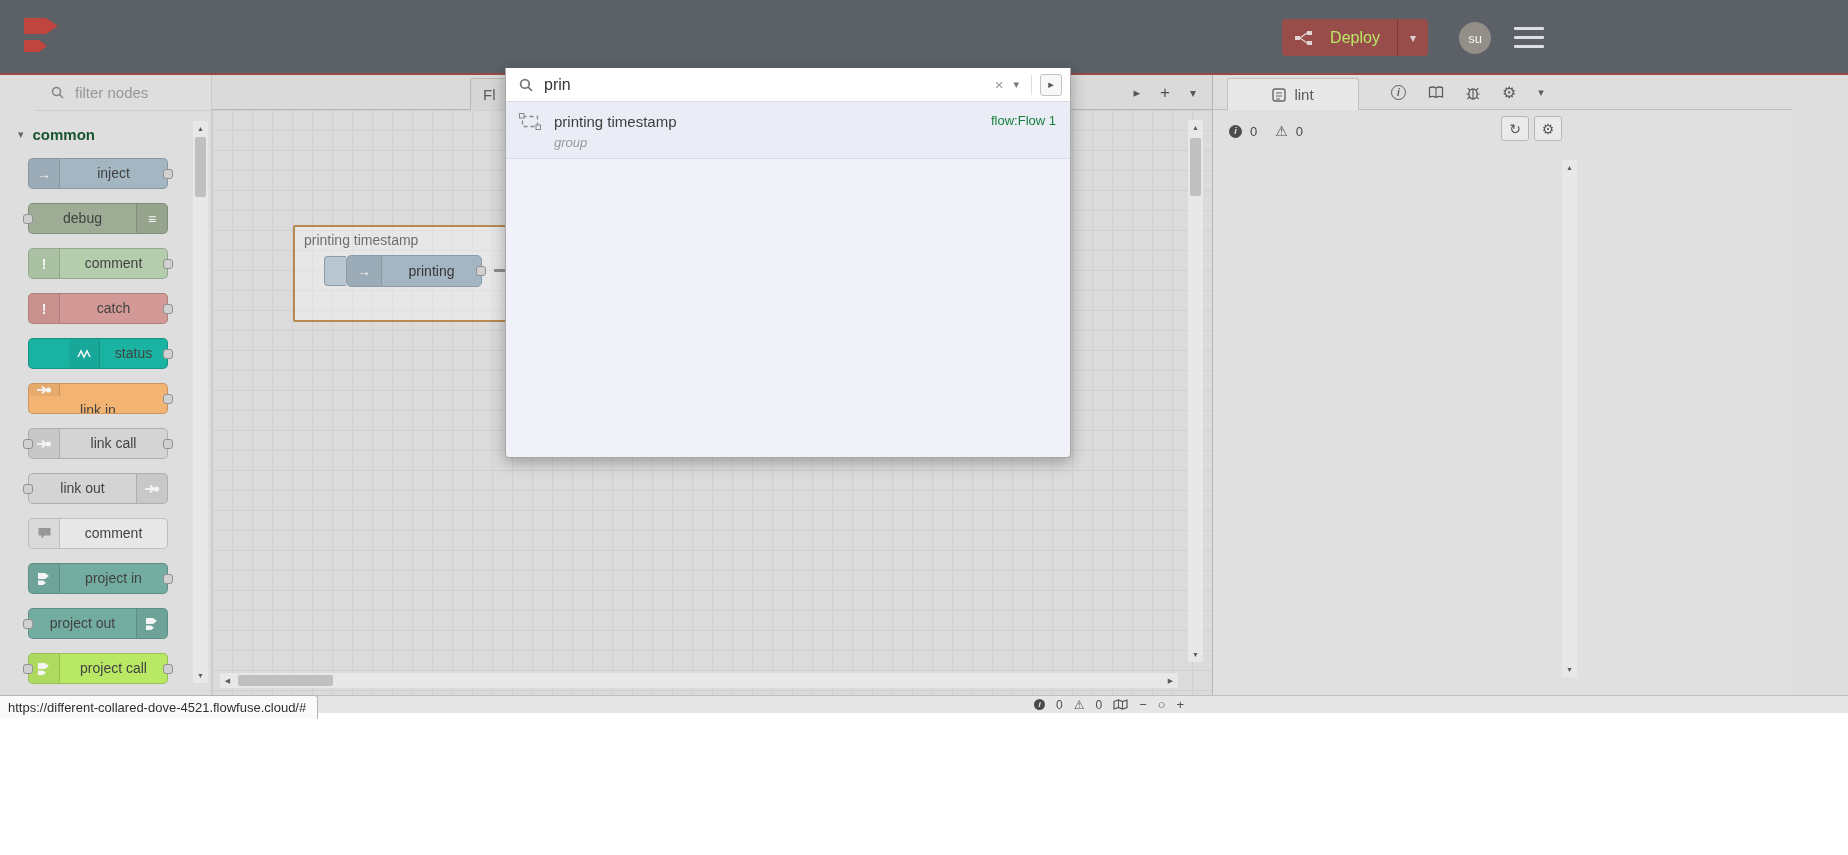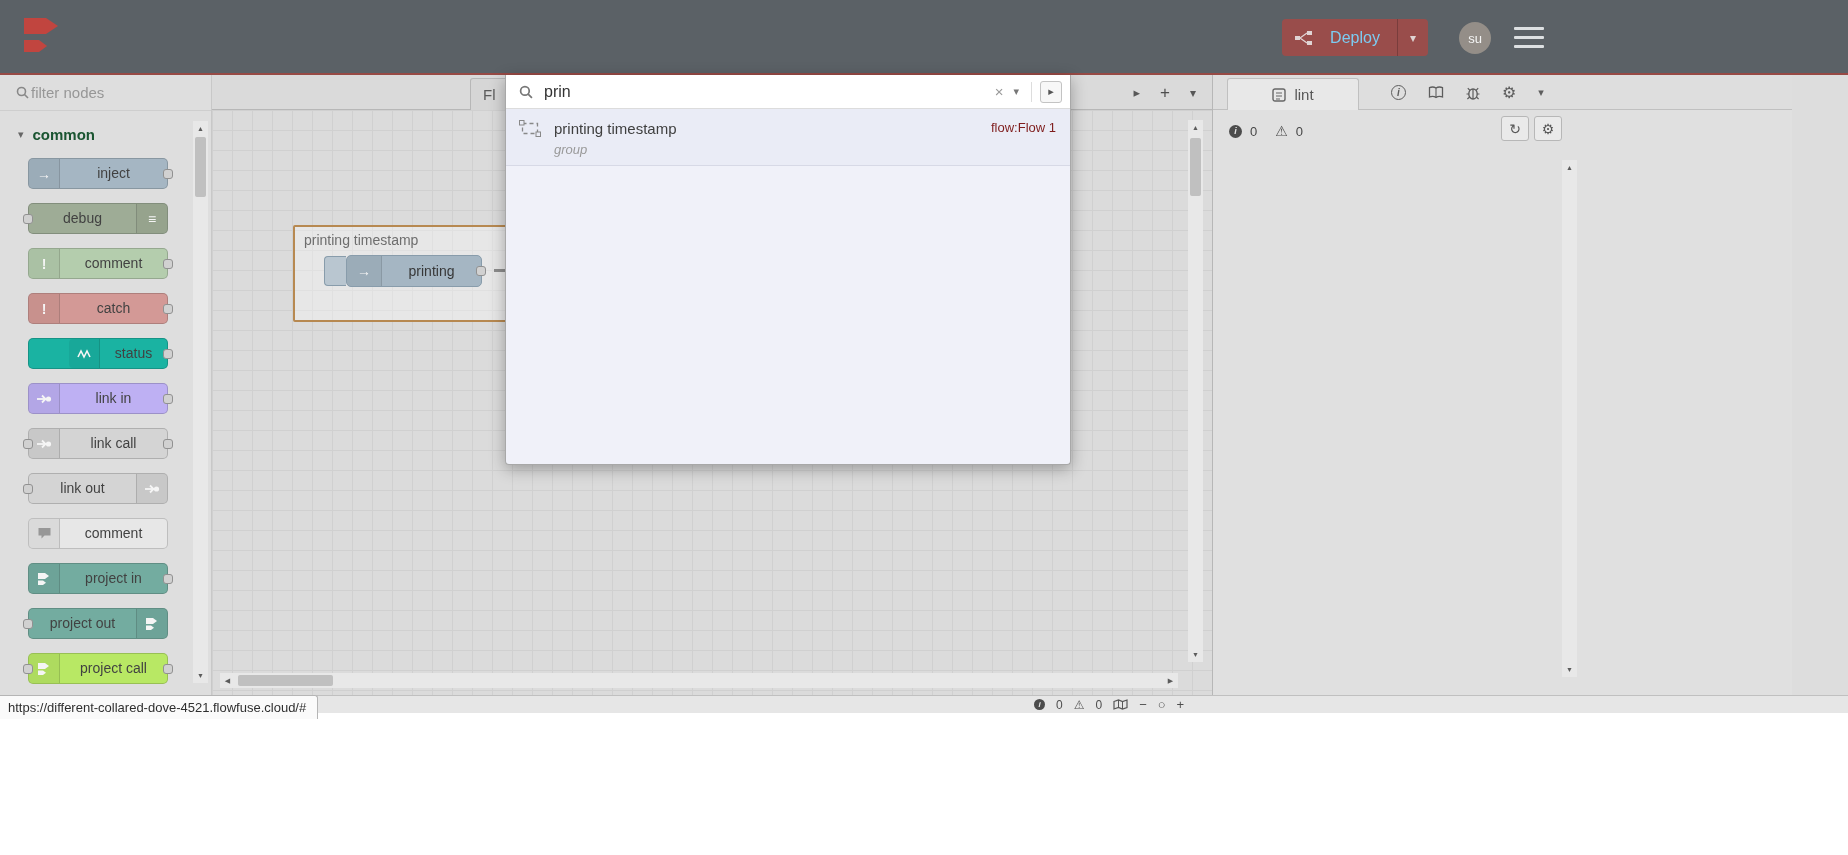--- a/index.html
+++ b/index.html
@@ -6,33 +6,33 @@
   body{width:1848px;height:855px;background:#ffffff;font-family:"Liberation Sans",sans-serif;position:relative;}
   svg{display:block;}
   .app{position:absolute;left:0;top:0;width:1848px;height:713px;background:#e6e6e6;}
 
   
   .header{position:absolute;left:0;top:0;width:100%;height:73px;background:#5a6066;}
   .logo{position:absolute;left:22px;top:16px;width:38px;height:40px;cursor:pointer;}
   .title{position:absolute;left:68px;top:23px;font-size:22px;color:#e8eaec;letter-spacing:.2px;}
   .deploy-btn{position:absolute;left:1282px;top:19px;width:146px;height:37px;background:#9d4b49;border-radius:4px;display:flex;align-items:center;box-sizing:border-box;cursor:pointer;}
   .deploy-icon{margin-left:13px;}
-  .deploy-label{flex:1;text-align:center;font-size:16px;color:#7dd3fc;}
+  .deploy-label{flex:1;text-align:center;font-size:16px;color:#bef264;}
   .deploy-caret{width:30px;height:100%;border-left:1px solid rgba(0,0,0,0.22);display:flex;align-items:center;justify-content:center;color:#e8dcdb;font-size:12px;}
   .avatar{position:absolute;left:1459px;top:22px;width:32px;height:32px;border-radius:50%;background:#97918a;color:#fff;font-size:13px;display:flex;align-items:center;justify-content:center;cursor:pointer;}
   .hamburger{position:absolute;left:1514px;top:27px;width:30px;height:21px;display:flex;flex-direction:column;justify-content:space-between;cursor:pointer;}
   .hamburger i{display:block;height:3px;background:#e6e9eb;border-radius:1px;}
   .header-line{position:absolute;left:0;top:73px;width:100%;height:2px;background:#9a4742;}
 
   
   .workbench{position:absolute;left:0;top:75px;width:100%;height:620px;}
 
   
   .palette{position:absolute;left:0;top:0;width:212px;height:620px;background:#e7e7e7;border-right:1px solid #cfcfcf;box-sizing:border-box;overflow:hidden;}
-  .palette-search{height:35px;border-bottom:1px solid #d6d6d6;display:flex;align-items:center;padding-left:16px;}
+  .palette-search{height:35px;border-bottom:1px solid #d6d6d6;display:flex;align-items:center;padding-left:16px;gap:9px;margin-left:35px;}
   .palette-search input{border:none;background:transparent;outline:none;font-family:inherit;font-size:15px;color:#555;width:150px;}
   .palette-search input::placeholder{color:#9a9a9a;}
   .palette-cat{display:flex;align-items:center;gap:9px;padding:15px 0 0 18px;cursor:pointer;}
   .cat-caret{font-size:11px;color:#666;}
   .cat-label{font-size:15px;font-weight:bold;color:#14532d;}
   .palette-items{padding:15px 0 0 28px;}
   .pnode{position:relative;display:flex;width:140px;height:31px;box-sizing:border-box;border:1px solid rgba(0,0,0,0.18);border-radius:5px;margin-bottom:14px;cursor:grab;}
   .izone{width:30px;display:flex;align-items:center;justify-content:center;background:rgba(0,0,0,0.055);}
   .izone.left{border-right:1px solid rgba(0,0,0,0.14);border-radius:4px 0 0 4px;}
   .izone.right{border-left:1px solid rgba(0,0,0,0.14);border-radius:0 4px 4px 0;}
@@ -96,31 +96,31 @@
   .mini-btn{width:28px;height:25px;border:1px solid #bdbdbd;background:#f4f4f4;border-radius:3px;display:flex;align-items:center;justify-content:center;font-size:14px;color:#555;box-sizing:border-box;cursor:pointer;}
 
   
   .wfooter{position:absolute;left:0;top:695px;width:100%;height:18px;background:#efefef;border-top:1px solid #c6c6c6;box-sizing:border-box;}
   .wfooter-items{position:absolute;left:1034px;top:0;height:17px;display:flex;align-items:center;gap:11px;font-size:12px;color:#4c4c4c;}
   .wfooter-items .badge-info{width:11px;height:11px;font-size:8px;}
   .wf-zoom{cursor:pointer;font-size:13px;color:#4c4c4c;}
 
   
   .shade{position:absolute;inset:0;background:rgba(108,108,118,0.07);z-index:40;pointer-events:none;}
-  .search-panel{position:absolute;left:505px;top:75px;width:566px;height:390px;background:#f0f1f9;border:1px solid #a8a8a8;border-top:none;border-radius:0 0 4px 4px;box-shadow:0 4px 16px rgba(0,0,0,0.30);z-index:60;overflow:hidden;box-sizing:border-box;}
+  .search-panel{position:absolute;left:505px;top:68px;width:566px;height:390px;background:#f0f1f9;border:1px solid #a8a8a8;border-top:none;border-radius:0 0 4px 4px;box-shadow:0 4px 16px rgba(0,0,0,0.30);z-index:60;overflow:hidden;box-sizing:border-box;}
   .search-bar{height:34px;background:#fff;border-bottom:1px solid #dcdcdc;display:flex;align-items:center;padding:0 8px 0 13px;box-sizing:border-box;}
   .search-bar input{border:none;outline:none;background:transparent;font-family:inherit;font-size:16px;color:#333;flex:1;margin-left:9px;}
   .search-clear{font-size:15px;color:#999;cursor:pointer;padding:0 6px;}
   .search-caret{font-size:11px;color:#777;cursor:pointer;padding:0 4px;}
   .search-divider{width:1px;height:20px;background:#ddd;margin:0 8px;}
   .search-opt-btn{width:22px;height:22px;border:1px solid #c3c3c3;border-radius:3px;background:#f7f7f7;display:flex;align-items:center;justify-content:center;font-size:11px;color:#555;cursor:pointer;box-sizing:border-box;}
   .result-row{position:relative;height:57px;background:#eaecf6;border-bottom:1px solid #d7d9e6;display:flex;gap:13px;padding:11px 14px 0 13px;box-sizing:border-box;cursor:pointer;}
   .result-text .r-title{font-size:15px;color:#3f3f3f;}
   .result-text .r-sub{font-size:13px;color:#999;font-style:italic;margin-top:5px;}
-  .r-loc{position:absolute;right:14px;top:11px;font-size:13px;color:#7f1d1d;}
+  .r-loc{position:absolute;right:14px;top:11px;font-size:13px;color:#15803d;}
 
   
   .status-url{position:absolute;left:0;top:695px;height:24px;background:#fafafa;border:1px solid #b5b5b5;border-left:none;border-bottom:none;border-top-right-radius:3px;display:flex;align-items:center;padding:0 11px 0 8px;font-size:13px;color:#2f2f2f;z-index:80;box-sizing:border-box;}
 </style>
 </head>
 <body>
 
 <div class="app">
 
   <header class="header" style="background: rgb(90, 96, 102);">
@@ -206,21 +206,21 @@
         <div class="pnode" style="background: #14b8a6; padding-left: 40px;">
           <span class="izone left">
             <svg width="14" height="10" viewBox="0 0 14 10">
                 <polyline points="1,8 4,2 7,8 10,2 13,8" fill="none" stroke="#fff" stroke-width="1.6"></polyline>
               </svg>
           </span>
           <span class="plabel">status</span>
           <span class="port out"></span>
         </div>
 
-        <div class="pnode" style="background: #c4b5fd;">
+        <div class="pnode" style="background: #fdba74; flex-direction: column;">
           <span class="izone left">
             <svg width="16" height="12" viewBox="0 0 16 12">
                 <circle cx="12.5" cy="6" r="2.6" fill="#fff"></circle>
                 <path d="M1 6 h8" stroke="#fff" stroke-width="1.8"></path>
                 <path d="M6 2.5 L9.5 6 L6 9.5" fill="none" stroke="#fff" stroke-width="1.8"></path>
               </svg>
           </span>
           <span class="plabel">link in</span>
           <span class="port out"></span>
         </div>

